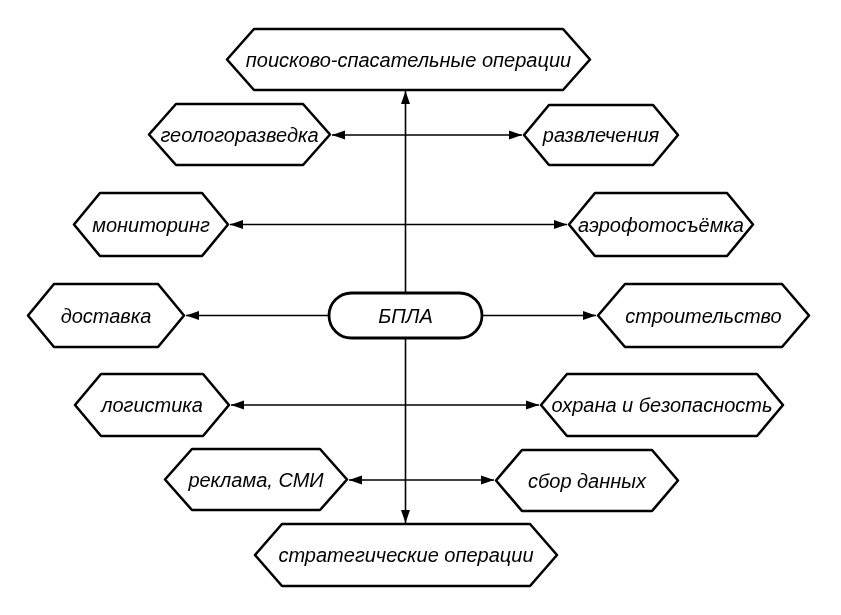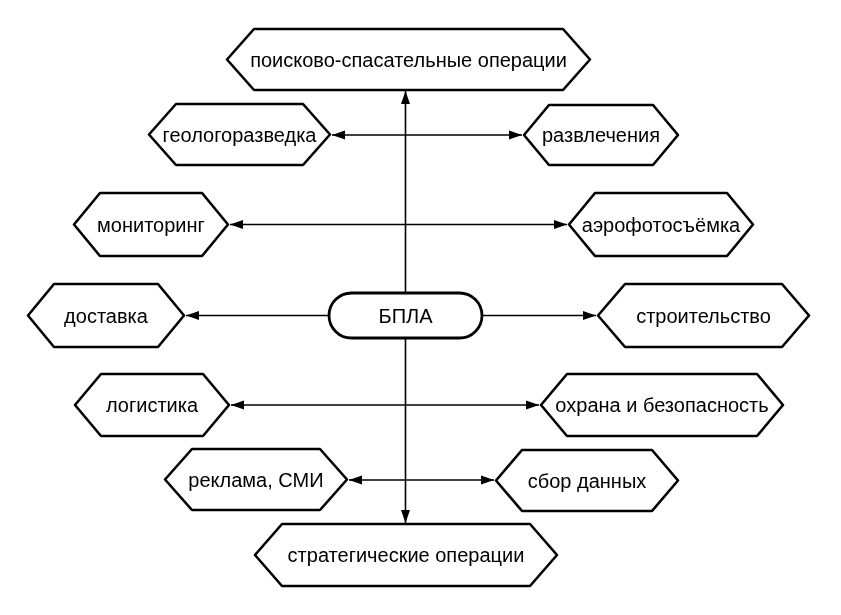--- a/index.html
+++ b/index.html
@@ -6,20 +6,21 @@
     margin: 0;
     padding: 0;
     background: #ffffff;
   }
   .canvas {
     position: relative;
     width: 841px;
     height: 615px;
     background: #ffffff;
     overflow: hidden;
+    font-style: italic;
   }
   svg {
     display: block;
   }
   .connector {
     stroke: #000000;
     stroke-width: 1.6;
     fill: none;
   }
   .arrowhead {

